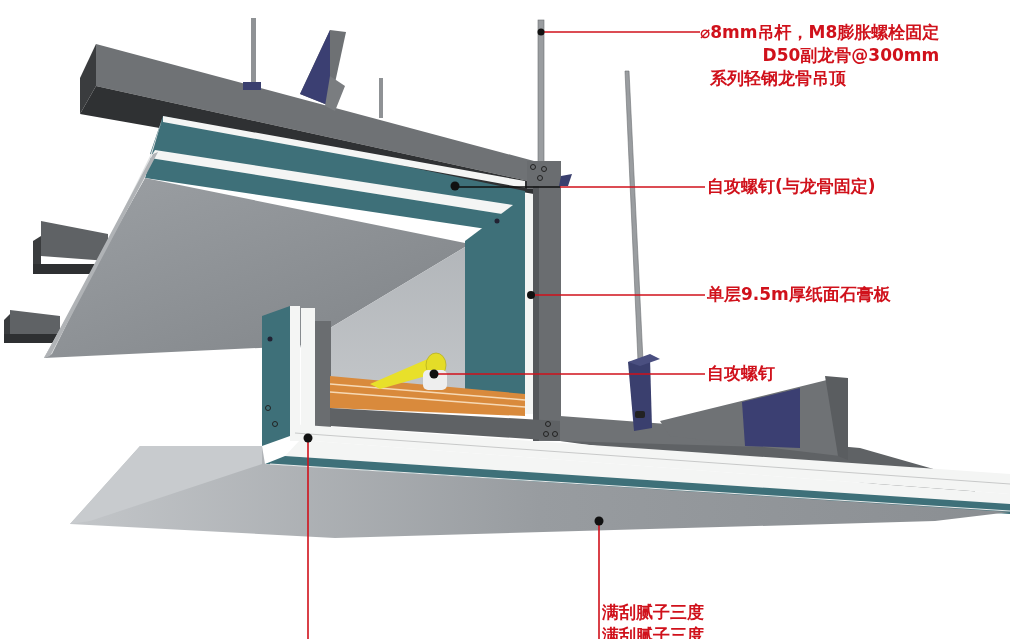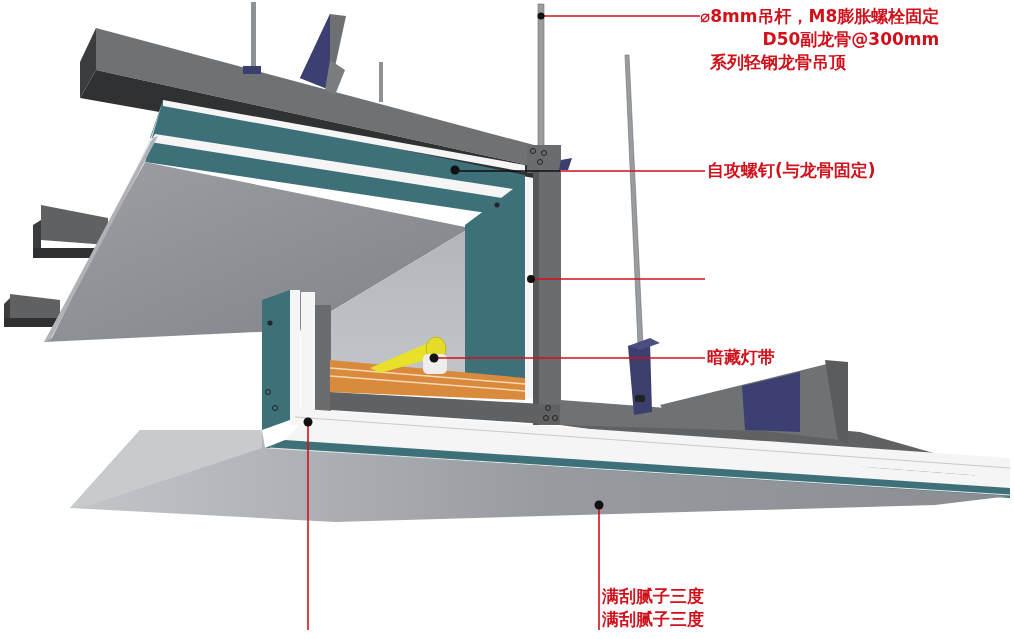--- a/index.html
+++ b/index.html
@@ -1,17 +1,17 @@
 <!DOCTYPE html>
 <html><head>
   <meta charset="utf-8">
   <style>
     html, body { margin: 0; padding: 0; background: #ffffff; }
     body { width: 1014px; height: 639px; position: relative; overflow: hidden; font-family: "DejaVu Sans", sans-serif; }
-    #stage { position: absolute; left: 0; top: 0; width: 1014px; height: 616px; }
+    #stage { position: absolute; left: 0; top: 16px; width: 1014px; height: 616px; }
     .label {
       position: absolute;
       color: #d0111b;
       font-family: "DejaVu Sans", sans-serif;
       font-weight: bold;
       font-size: 17px;
       line-height: 23px;
       white-space: nowrap;
       letter-spacing: 0px;
     }
@@ -173,23 +173,26 @@
   <div class="label" style="left:700px; top:5px;">
     <span class="line">⌀8mm吊杆，M8膨胀螺栓固定</span>
     <span class="line" style="padding-left:8px;text-align:right;">D50副龙骨@300mm</span>
     <span class="line" style="padding-left:10px;">系列轻钢龙骨吊顶</span>
   </div>
 
   <div class="label" style="left:707px; top:159px;text-align:right;">
     <span class="line">自攻螺钉(与龙骨固定)</span>
   </div>
 
+  <div class="label" style="left:707px; top:267px;">
+    <span class="line">单层9.5m厚纸面石膏板</span>
+  </div>
 
   <div class="label" style="left:707px; top:346px;">
-    <span class="line">暗藏灯带</span>
+    <span class="line">自攻螺钉</span>
   </div>
 
 
   <div class="label" style="left:602px; top:585px;">
     <span class="line">满刮腻子三度</span>
     <span class="line">满刮腻子三度</span>
   </div>
 </div>
 
 </body></html>

